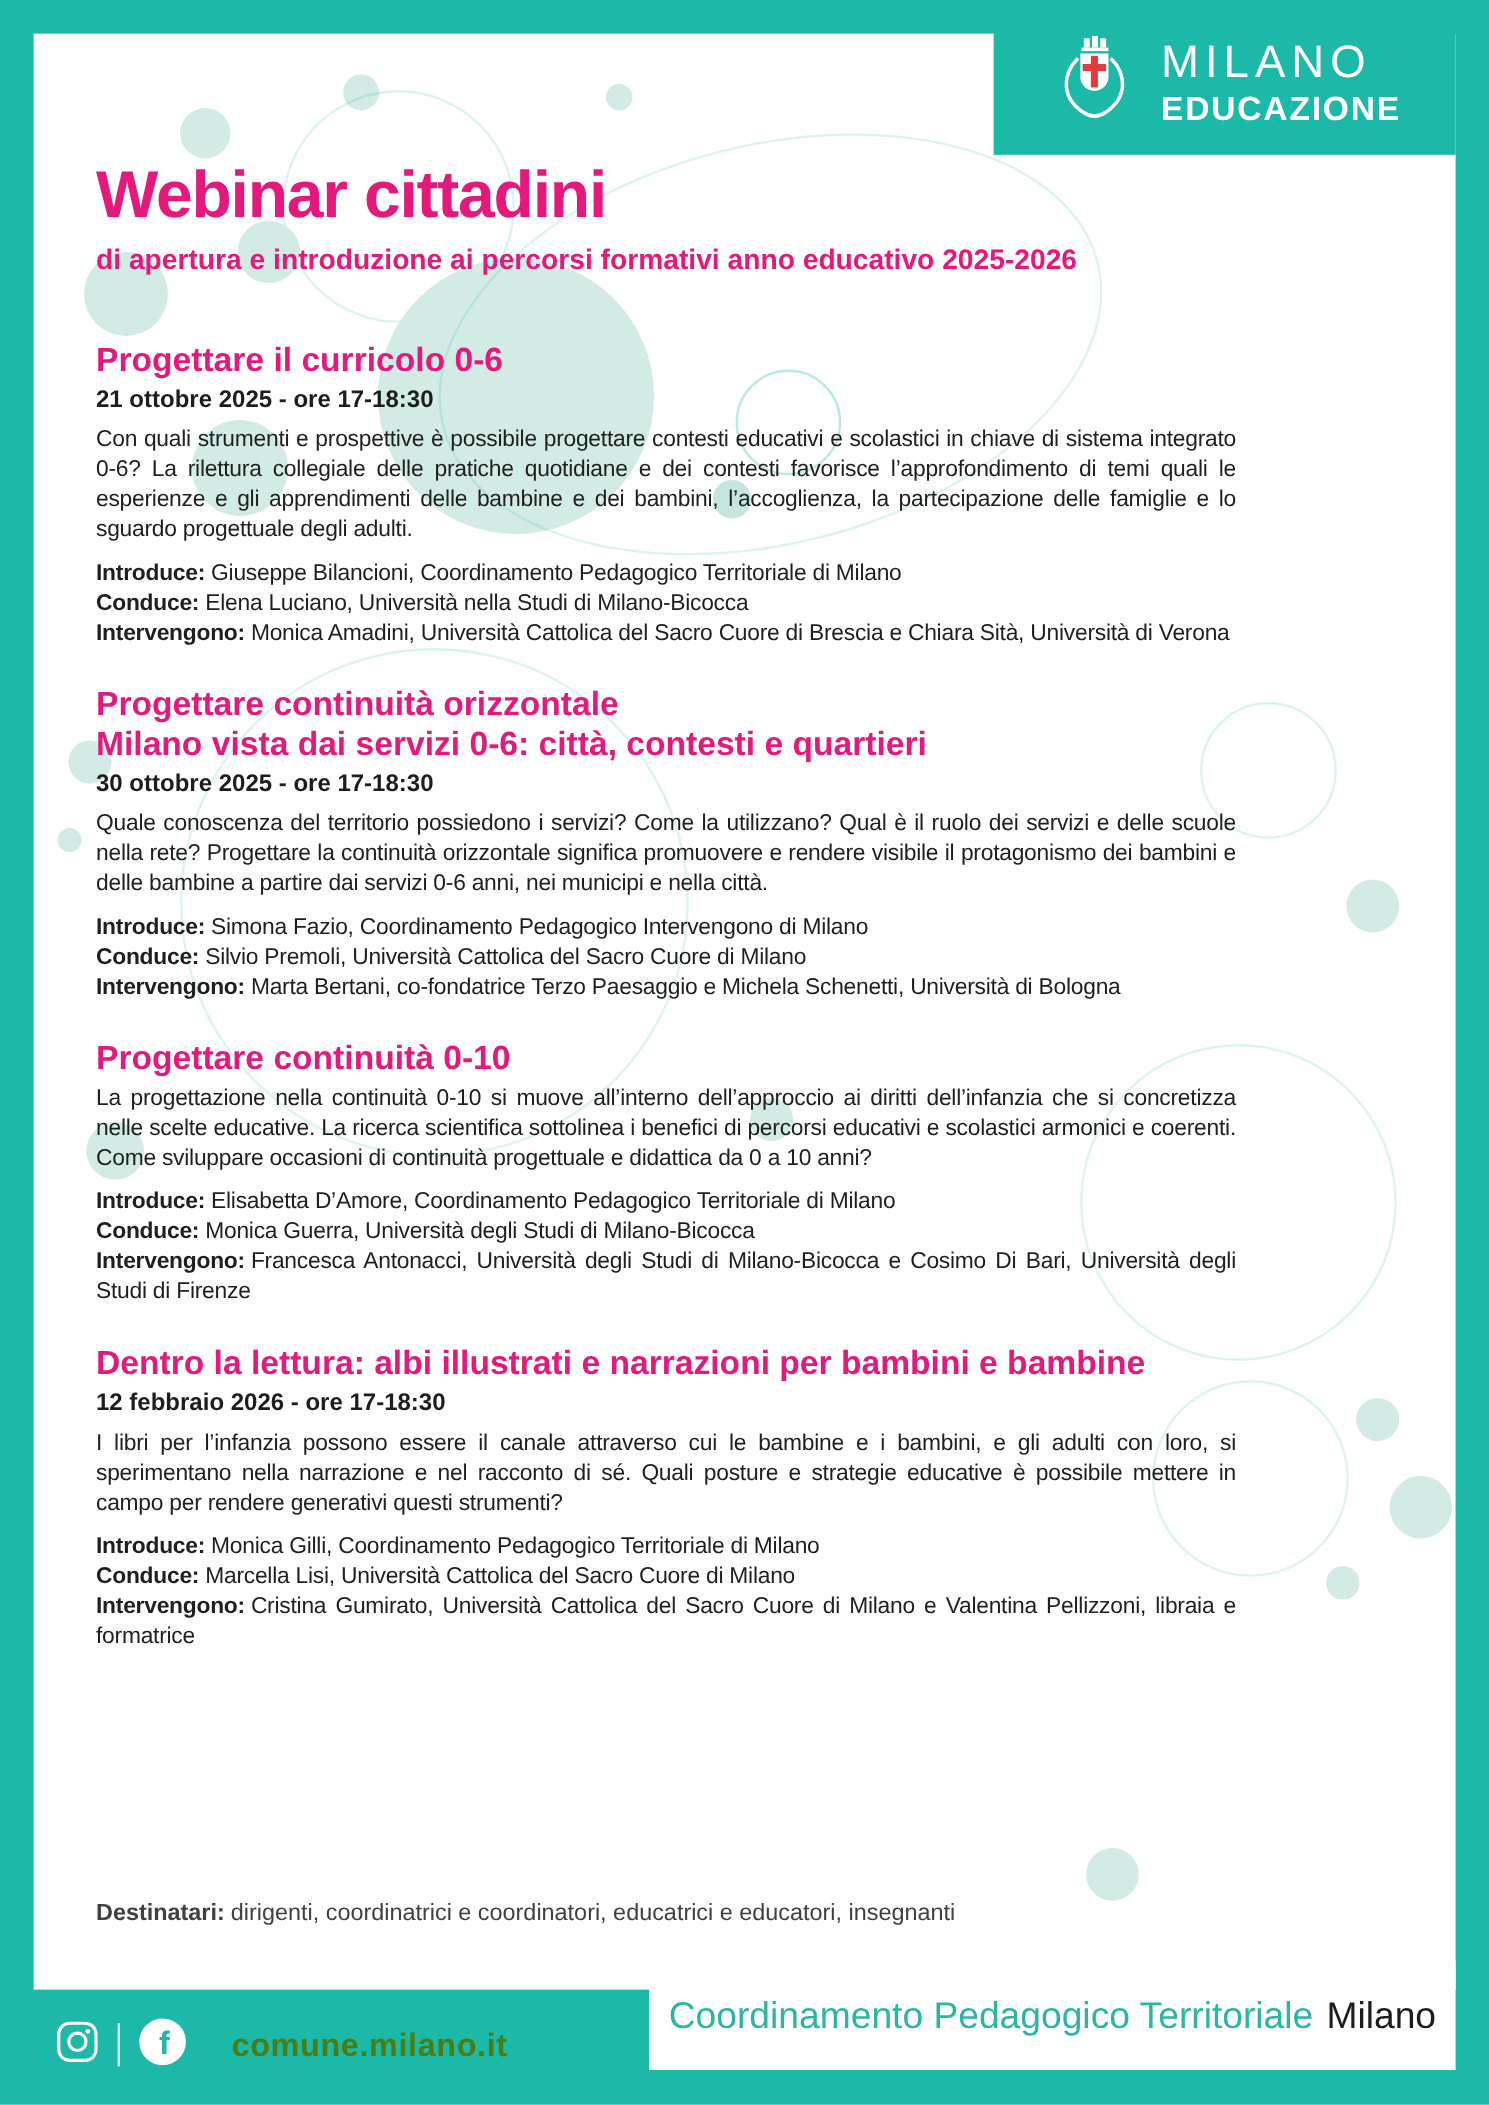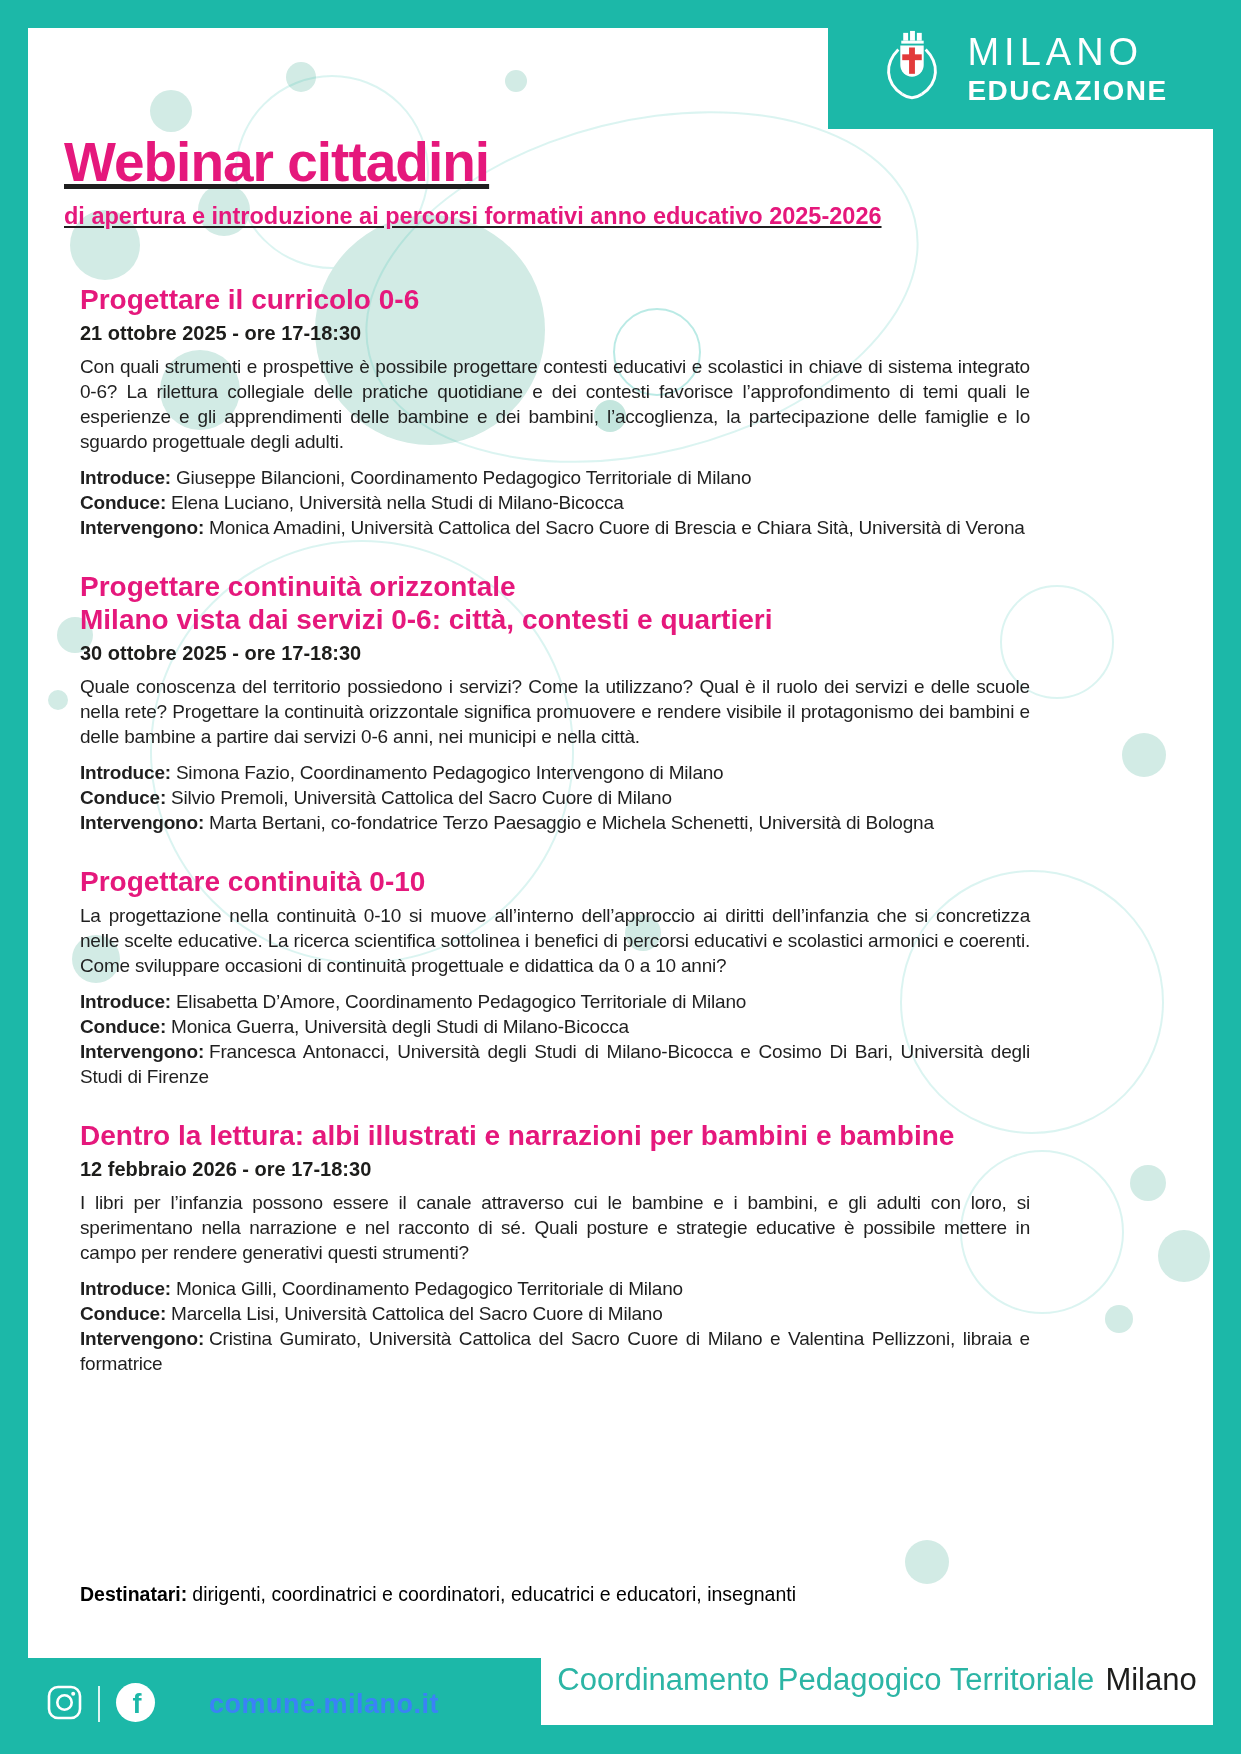--- a/index.html
+++ b/index.html
@@ -30,47 +30,47 @@
     position:absolute;top:0;right:28px;width:385px;height:129px;
     background:#1cb8a8;z-index:9;
     display:flex;align-items:center;justify-content:center;gap:16px;
     padding-top:8px;box-sizing:border-box;
   }
   .logo-text{color:#fff;line-height:1;}
   .logo-city{font-size:38px;font-weight:400;letter-spacing:5px;}
   .logo-dept{font-size:28px;font-weight:700;letter-spacing:1.5px;margin-top:6px;}
 
   
-  .header{position:absolute;top:134px;left:64px;width:1000px;z-index:2;text-decoration:underline;}
+  .header{position:absolute;top:134px;left:80px;width:1000px;z-index:2;}
   .title{color:#e5187c;font-size:55px;font-weight:700;letter-spacing:-1px;line-height:1.05;margin:0;}
   .subtitle{color:#e5187c;font-size:23.5px;font-weight:700;margin-top:11px;}
 
   
   .sections{position:absolute;top:283px;left:80px;width:950px;z-index:2;}
   .section{margin-bottom:30px;}
   .sec-title{color:#e5187c;font-size:28px;font-weight:700;line-height:33px;margin:0 0 5px 0;white-space:nowrap;}
   .sec-title span{display:block;}
   .sec-title span:empty{display:none;}
   .sec-date{font-size:20px;font-weight:700;line-height:24px;color:#1d1d1b;margin-bottom:9px;}
   .sec-body{font-size:19px;line-height:25px;text-align:justify;letter-spacing:-0.2px;color:#1f1f1f;margin-bottom:11px;}
   .credit{font-size:19px;line-height:25px;text-align:justify;letter-spacing:-0.2px;color:#1f1f1f;}
   .credit .b{font-weight:700;margin-right:5px;}
 
   
-  .destinatari{position:absolute;top:1583px;left:80px;width:960px;font-size:19.5px;z-index:2;color:#000000;}
+  .destinatari{position:absolute;top:1583px;left:80px;width:960px;font-size:19.5px;z-index:2;color:#404040;}
   .destinatari .b{font-weight:700;margin-right:5px;}
 
   
   .footer-band{position:absolute;left:0;right:0;bottom:0;height:96px;background:#1cb8a8;z-index:7;}
   .footer-left{
     position:absolute;left:46px;bottom:30px;height:40px;z-index:9;
     display:flex;align-items:center;gap:15px;
   }
   .divider{width:2px;height:36px;background:rgba(255,255,255,0.85);}
-  .website{color:#3b82f6;font-size:27px;font-weight:700;letter-spacing:0.5px;margin-left:38px;}
+  .website{color:#4d7c0f;font-size:27px;font-weight:700;letter-spacing:0.5px;margin-left:22px;}
   .org-box{
     position:absolute;right:28px;bottom:29px;width:672px;height:91px;background:#ffffff;z-index:9;
     display:flex;align-items:center;justify-content:center;white-space:nowrap;
   }
   .org-teal{color:#2cb5a5;font-size:31px;}
   .org-dark{color:#1d1d1b;font-size:31px;margin-left:11px;}
 </style>
 </head>
 <body>
 

